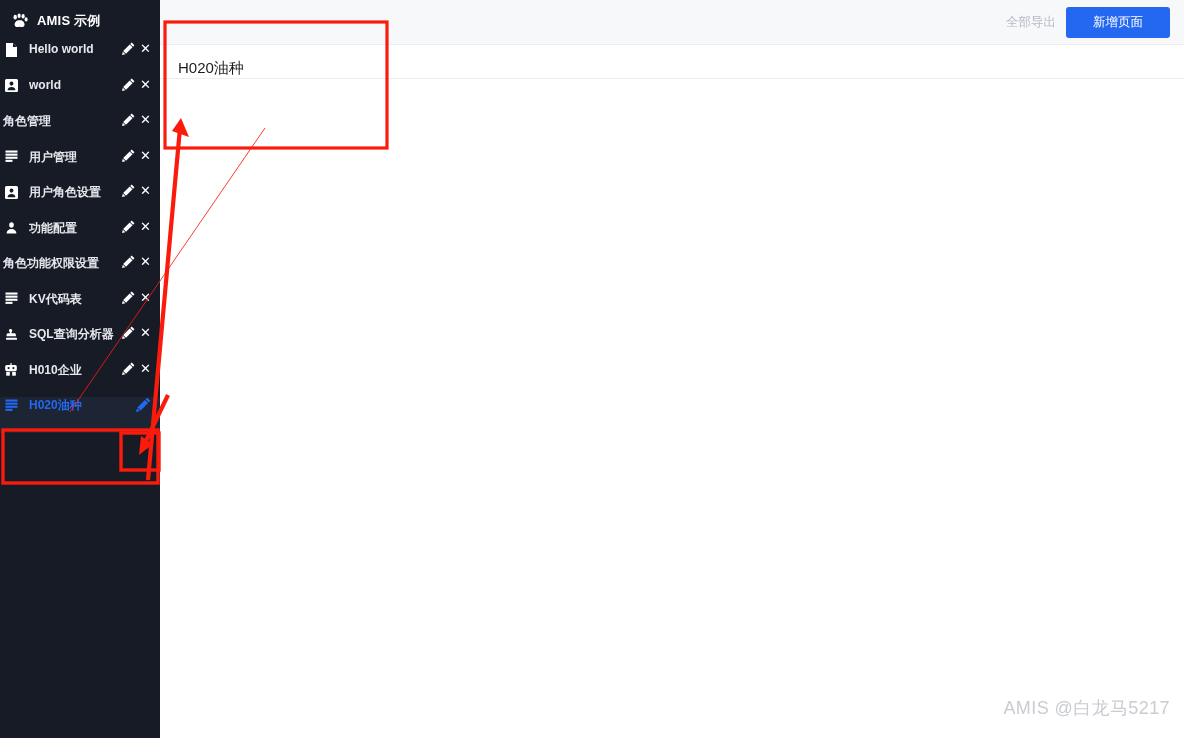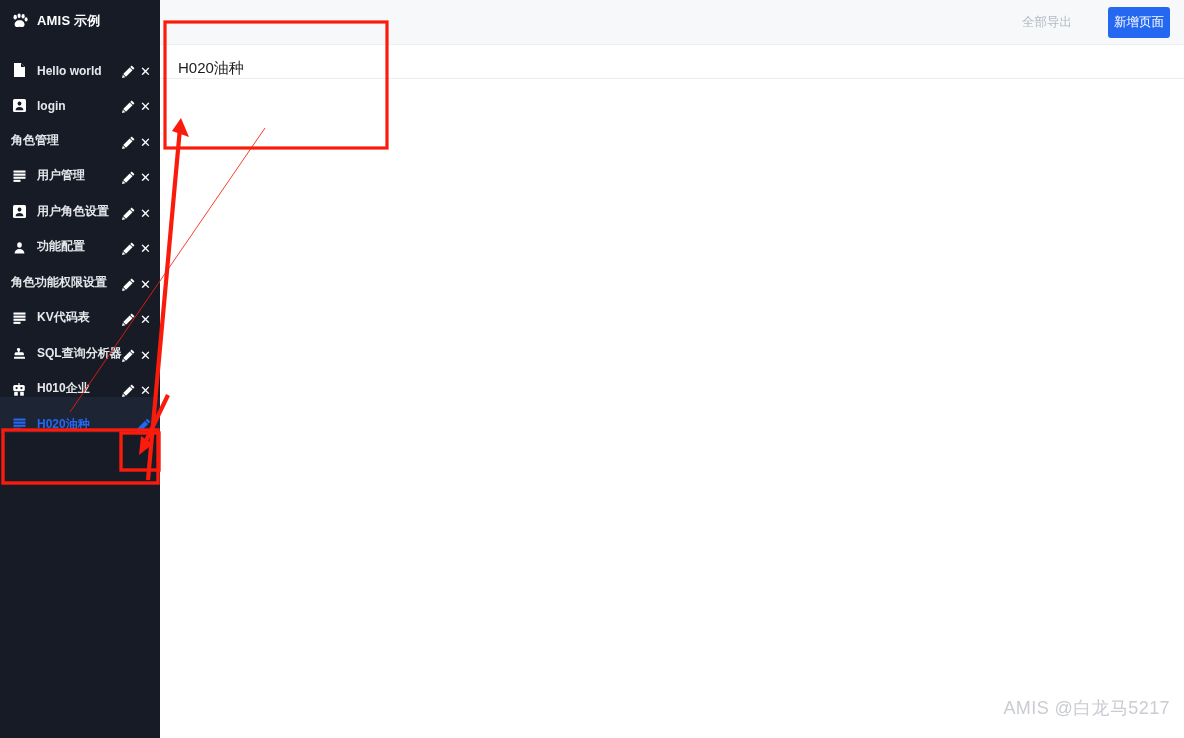--- a/index.html
+++ b/index.html
@@ -44,22 +44,22 @@
   }
   .nav-title {
     color: #6c7382;
     font-size: 11.5px;
     padding: 8px 0 6px 11px;
   }
   .nav-item {
     position: relative;
     height: 35.5px;
     display: flex;
-    align-items: flex-end;
-    padding-left: 11px;
+    align-items: flex-start;
+    padding-left: 3px;
     box-sizing: border-box;
     color: #e6e8ec;
     font-size: 12px;
     font-weight: 700;
   }
   .nav-item.group { font-weight: 700; }
   .nav-item .ico {
     width: 16px;
     height: 16px;
     flex: 0 0 16px;
@@ -100,40 +100,39 @@
     left: 160px; top: 0;
     width: 1024px;
     height: 45px;
     background: #f7f8fa;
     border-bottom: 1px solid #eceef2;
     box-sizing: border-box;
     display: flex;
     align-items: center;
     justify-content: flex-end;
     padding-right: 14px;
-    gap: 14px;
+    gap: 4px;
   }
   #btn-export-all {
     color: #b4bac4;
     font-size: 12.5px;
     background: none;
     border: none;
     cursor: pointer;
     font-family: inherit;
   }
   #btn-new-page {
     background: #2468f2;
     color: #ffffff;
     font-size: 12.5px;
     border: none;
     border-radius: 3px;
-    padding: 7px 6px;
+    padding: 7px 27px;
     cursor: pointer;
     font-family: inherit;
-    margin-left: 16px;
   }
 
   
   #main {
     position: absolute;
     left: 160px; top: 45px;
     width: 1024px;
     height: 693px;
     background: #ffffff;
   }
@@ -215,21 +214,21 @@
         </span>
       </div>
       <div class="nav-item">
         <span class="ico">
           <svg width="13" height="13" viewBox="0 0 13 13" xmlns="http://www.w3.org/2000/svg">
             <rect x="0" y="0" width="13" height="13" rx="1.5" fill="#ffffff"></rect>
             <ellipse cx="6.5" cy="4.6" rx="1.9" ry="2.1" fill="#161b26"></ellipse>
             <path d="M2.6 11.2c0-2.2 1.8-3.3 3.9-3.3s3.9 1.1 3.9 3.3z" fill="#161b26"></path>
           </svg>
         </span>
-        <span class="label">login</span>
+        <span class="label">world</span>
         <span class="nav-actions">
           <span>
             <svg class="pencil" width="13" height="13" viewBox="0 0 14 14" xmlns="http://www.w3.org/2000/svg">
               <path d="M10.4 0.6l3 3-1.5 1.5-3-3z" fill="#ffffff"></path>
               <path d="M8.3 2.7l3 3-7 7-3-3z" fill="#ffffff"></path>
               <path d="M0.9 10.4L0 14l3.6-0.9z" fill="#ffffff"></path>
             </svg>
           </span>
           <span class="xmark">✕</span>
         </span>

